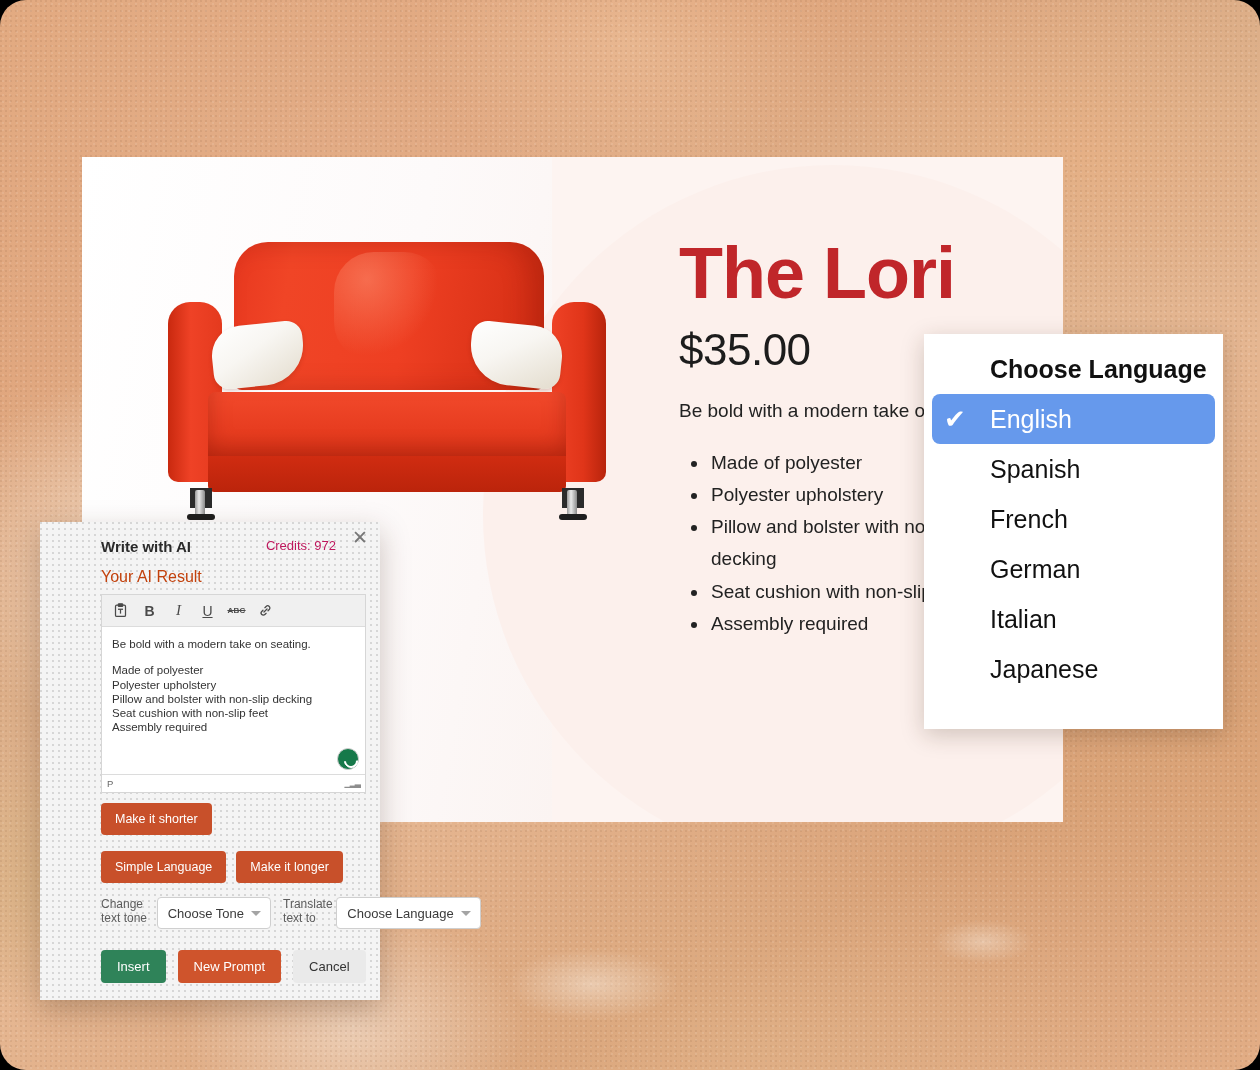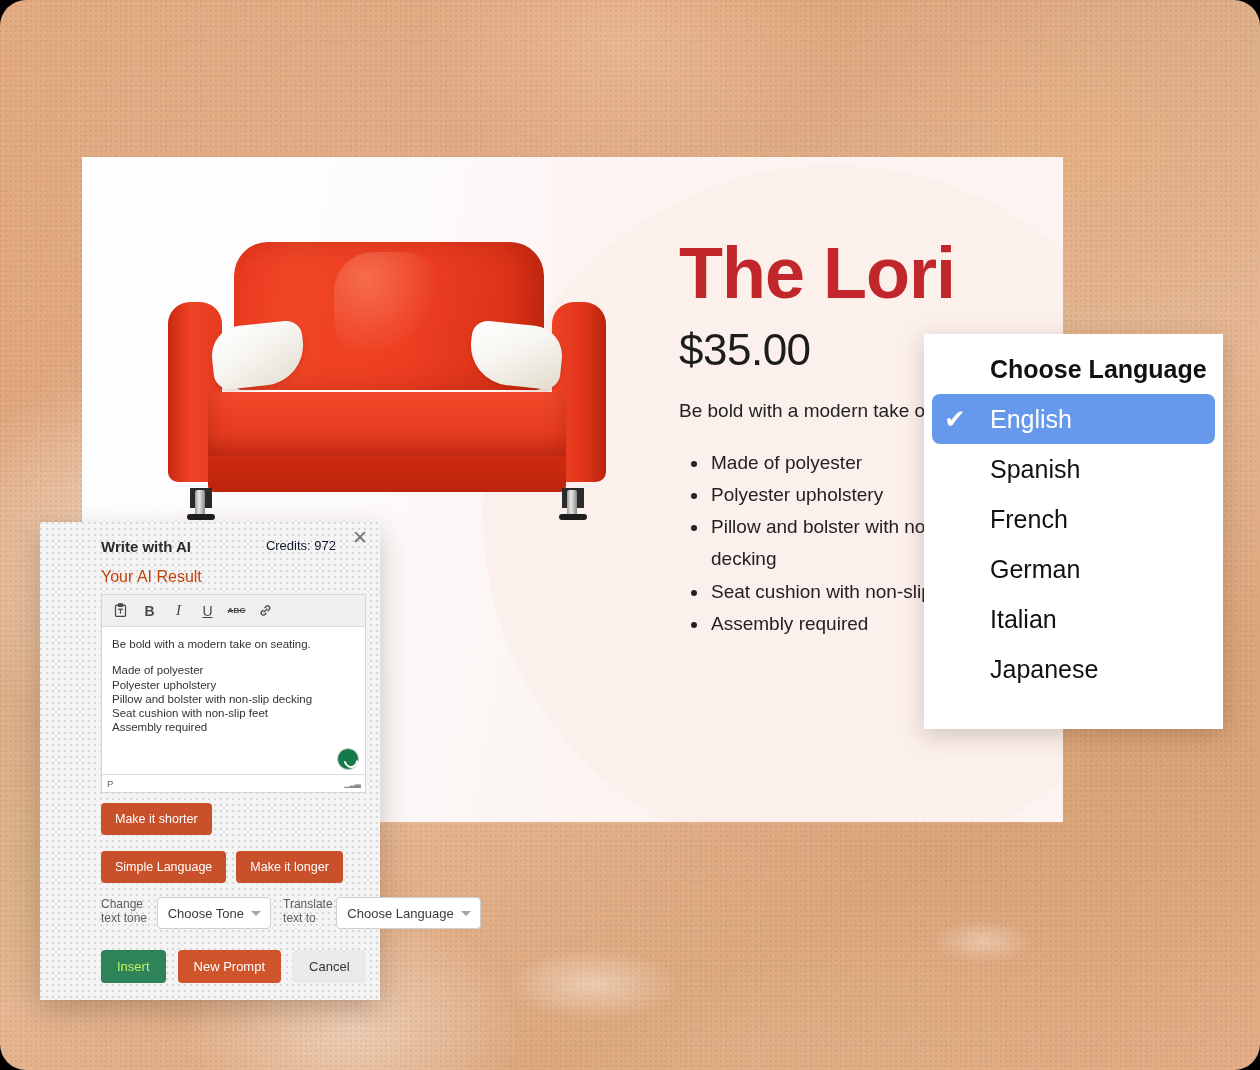--- a/index.html
+++ b/index.html
@@ -217,21 +217,21 @@
     pointer-events: none;
   }
   .ai-inner { position: relative; padding: 16px 14px 0 14px; margin-left: 47px; }
 
   #ai-title {
     font-size: 15px; font-weight: 700; color: #2a2a2a;
     display: inline-block;
   }
   #ai-credits {
     position: absolute; right: 44px; top: 16px;
-    font-size: 13px; color: #0f172a;
+    font-size: 13px; color: #be185d;
   }
   #ai-close {
     position: absolute; right: 12px; top: 6px;
     font-size: 19px; color: #777; line-height: 1; cursor: pointer;
   }
   #ai-result-label {
     margin-top: 12px; font-size: 16px; color: #c2410c;
   }
 
   .editor {
@@ -328,21 +328,21 @@
     border-top: 5px solid #a4a4a4;
     transform: translateY(-2px);
   }
 
   .action-row { margin-top: 18px; display: flex; gap: 12px; align-items: center; }
   .btn {
     border: none; border-radius: 4px;
     font-size: 13px; padding: 9px 16px; cursor: pointer;
     font-family: "Liberation Sans", sans-serif;
   }
-  .btn-insert  { background: #2f8359; color: #bef264; }
+  .btn-insert  { background: #2f8359; color: #ffffff; }
   .btn-prompt  { background: #cf542c; color: #fff; }
   .btn-cancel  { background: #eaeaea; color: #333; }
 </style>
 </head>
 <body>
 
 <div id="stage">
   <div id="bg"></div>
 
   <div id="product-card">

